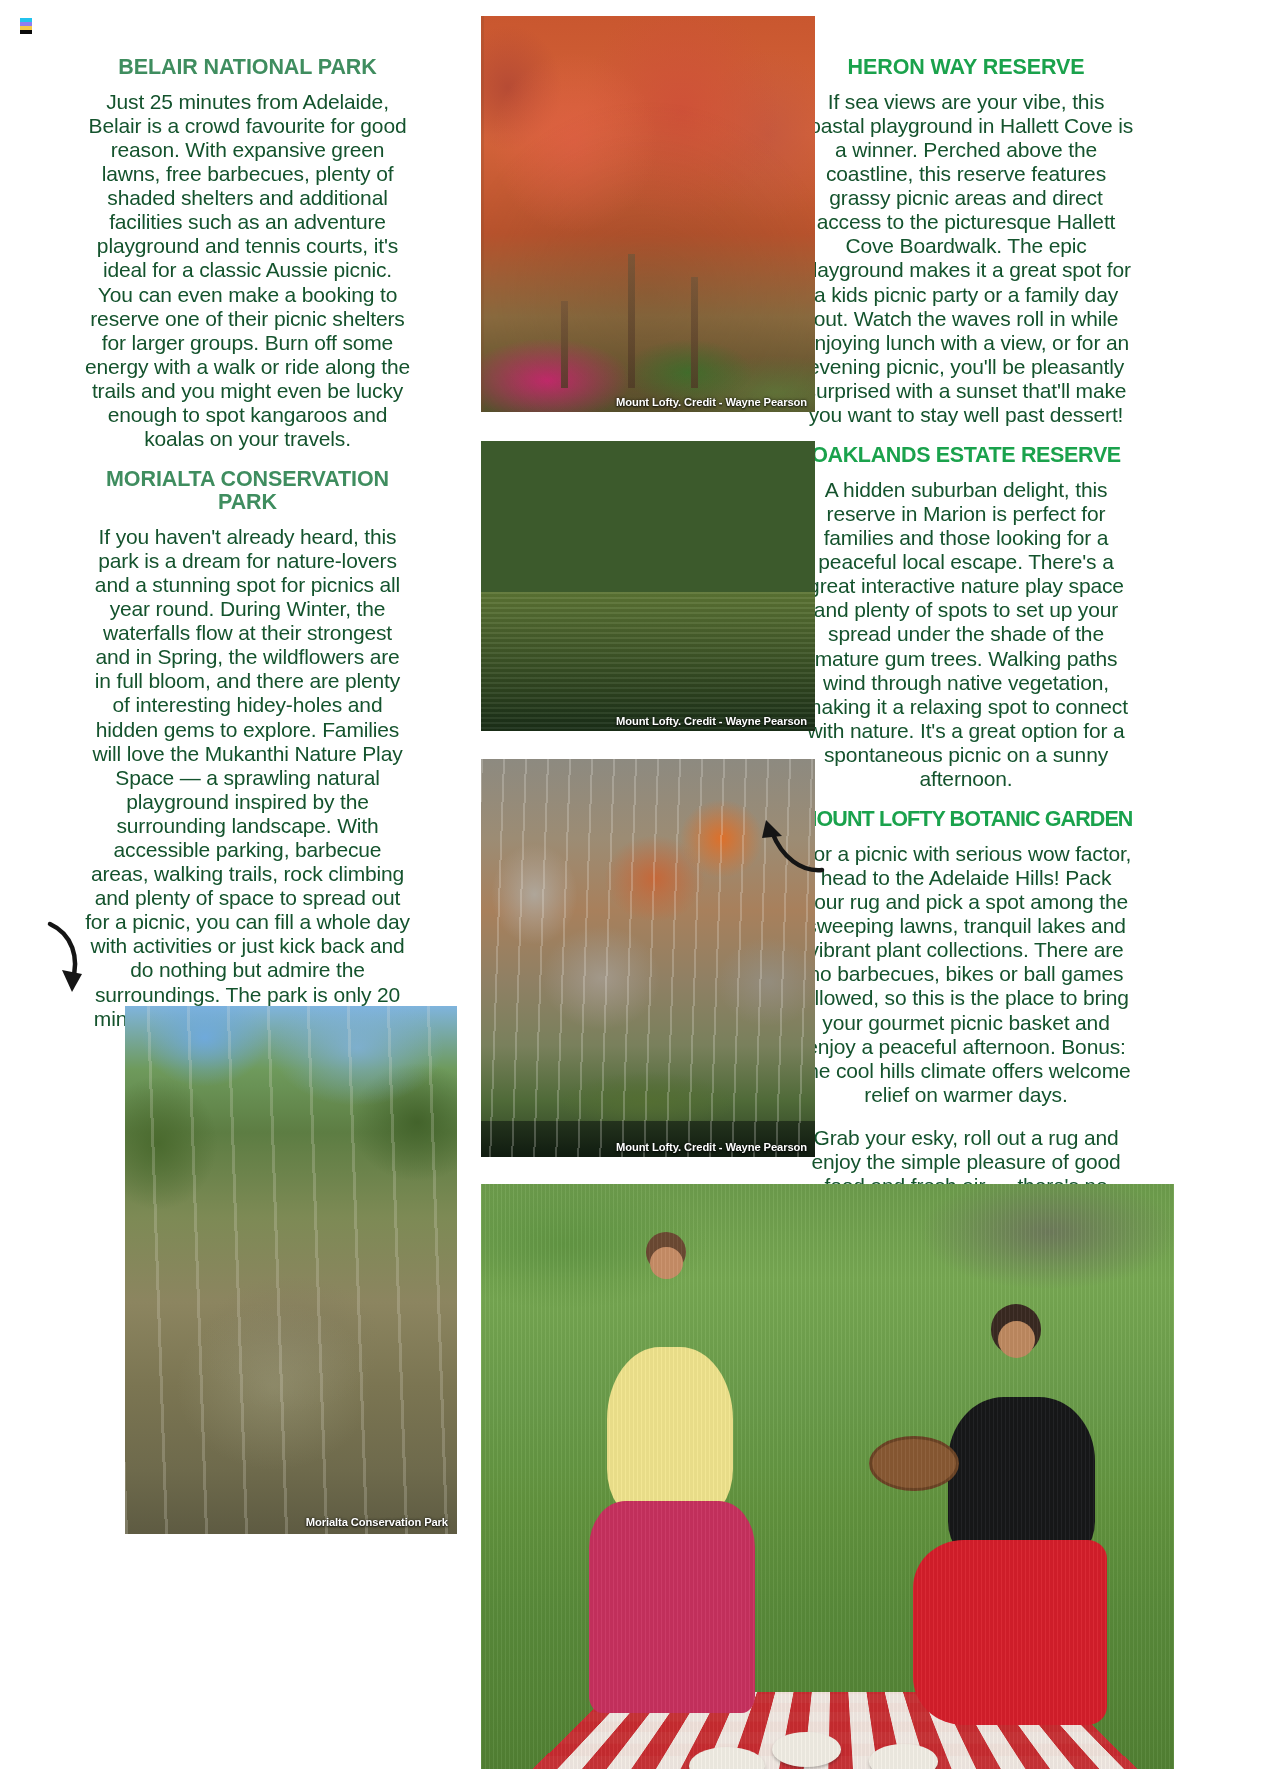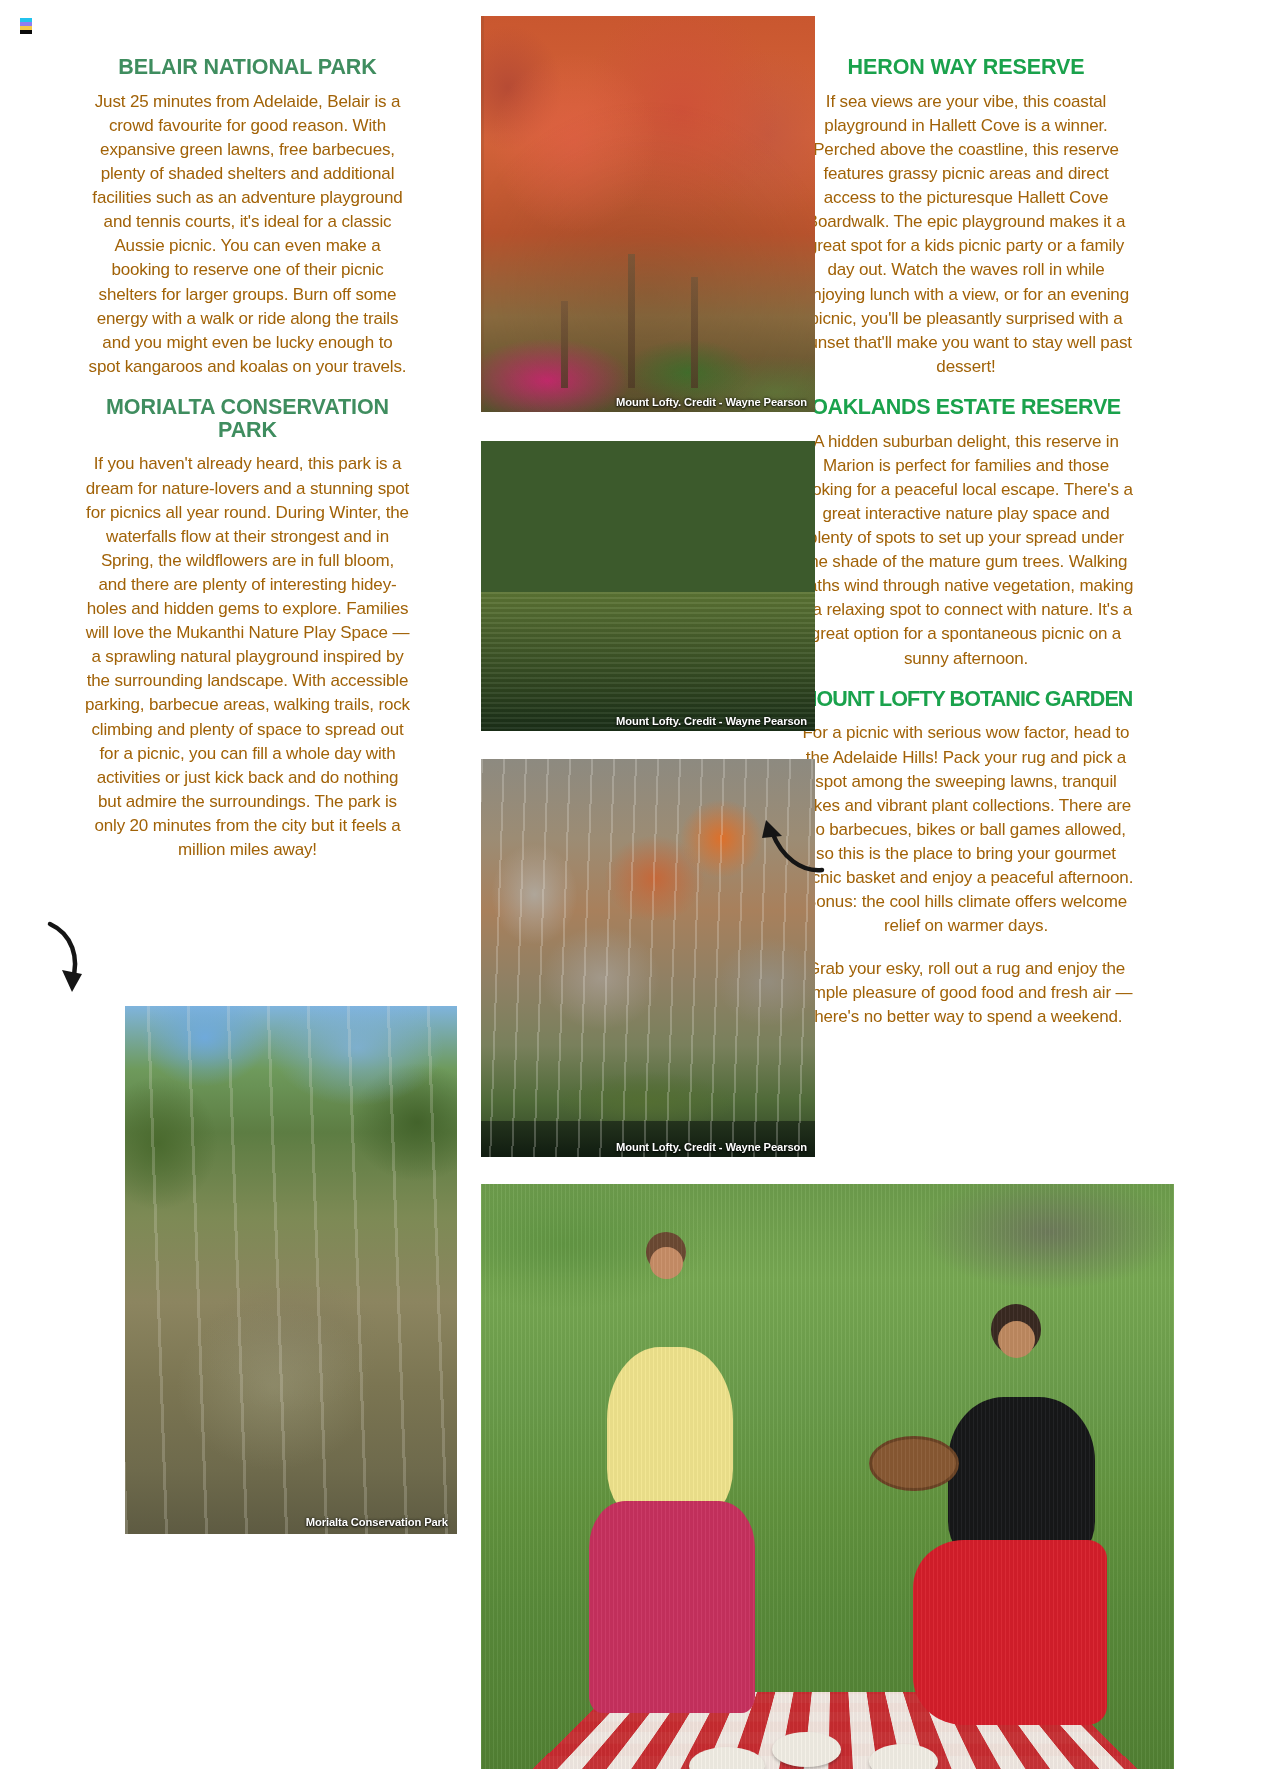--- a/index.html
+++ b/index.html
@@ -57,23 +57,23 @@
     text-transform: uppercase;
     color: #3f8d5f;
     font-family: "Liberation Sans", sans-serif;
   }
   .col-right h2.section-head { color: #1aa24c; }
   h2.section-head.mlbg { letter-spacing: -0.9px; }
   h2.section-head.oer { letter-spacing: -0.35px; }
 
   p.body {
     margin: 0 0 0 0;
-    font-size: 17px;
+    font-size: 21px;
     line-height: 24.1px;
-    color: #a16207;
+    color: #14532d;
     font-family: "Liberation Sans", sans-serif;
     letter-spacing: -0.15px;
   }
   p.body + h2.section-head { margin-top: 17px; }
   p.body + p.body { margin-top: 19px; }
 
   
   .photo {
     position: absolute;
     overflow: hidden;

